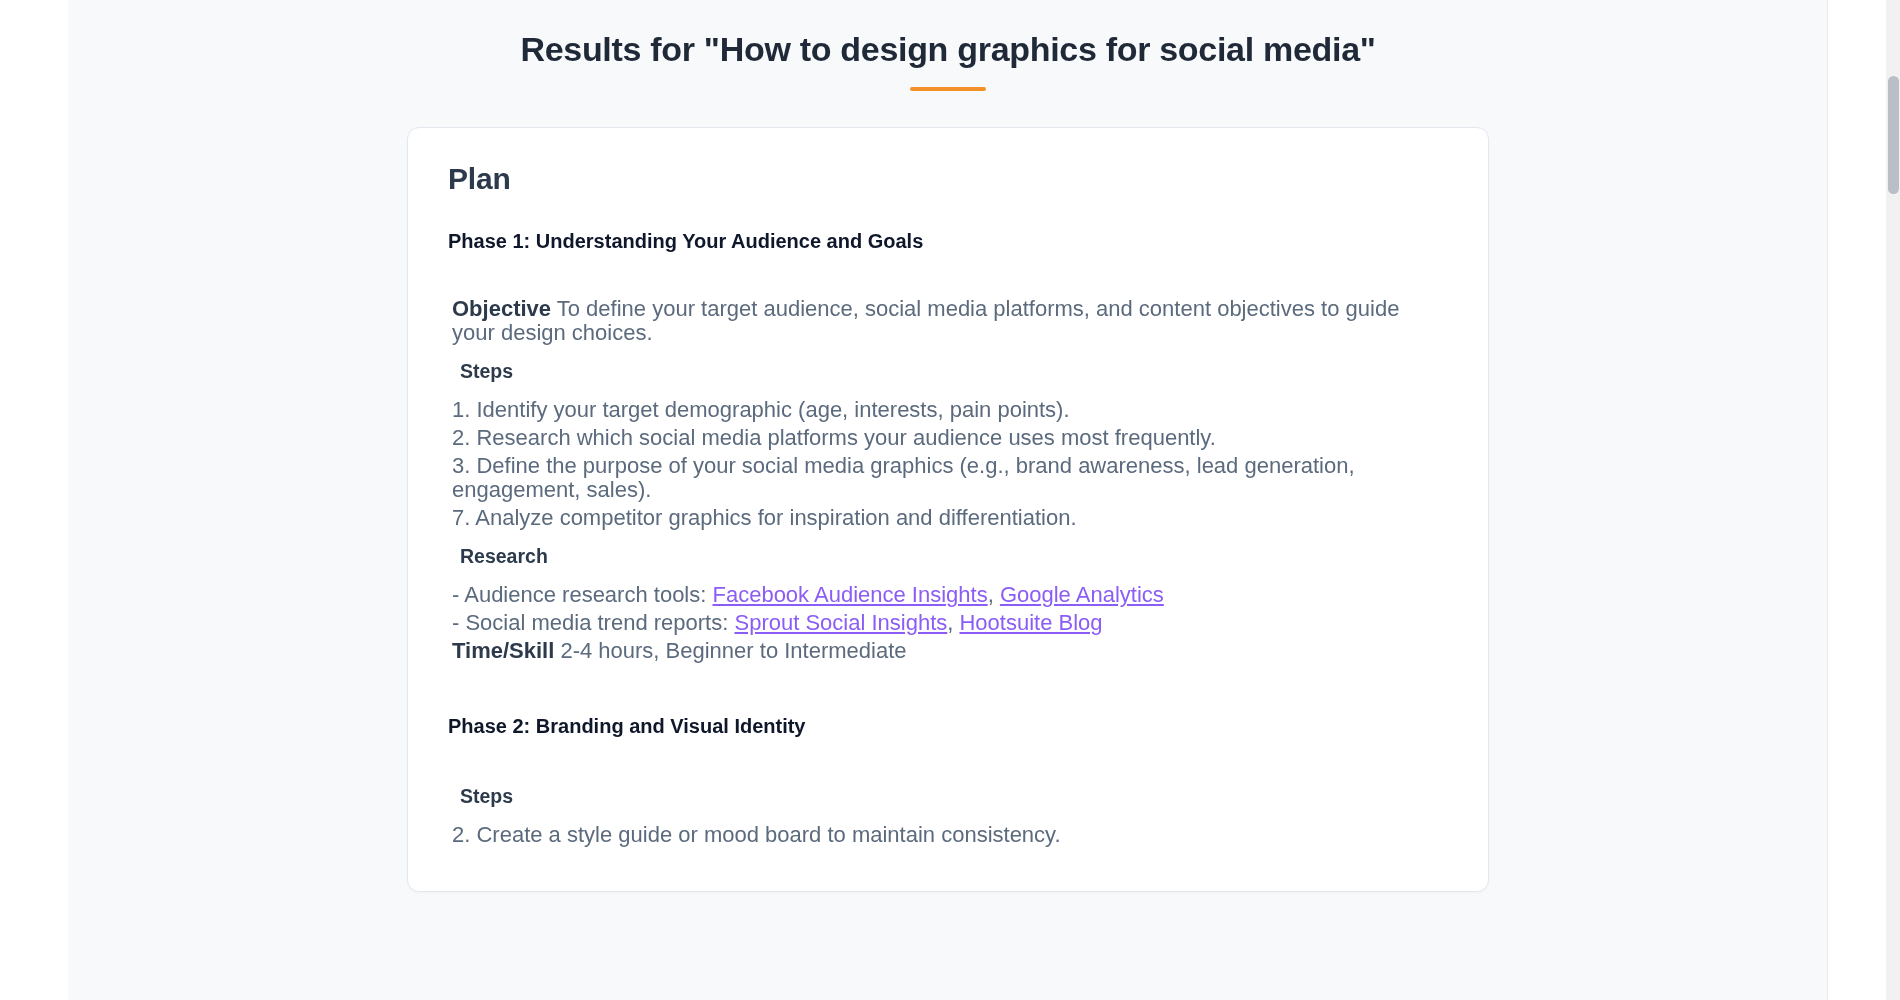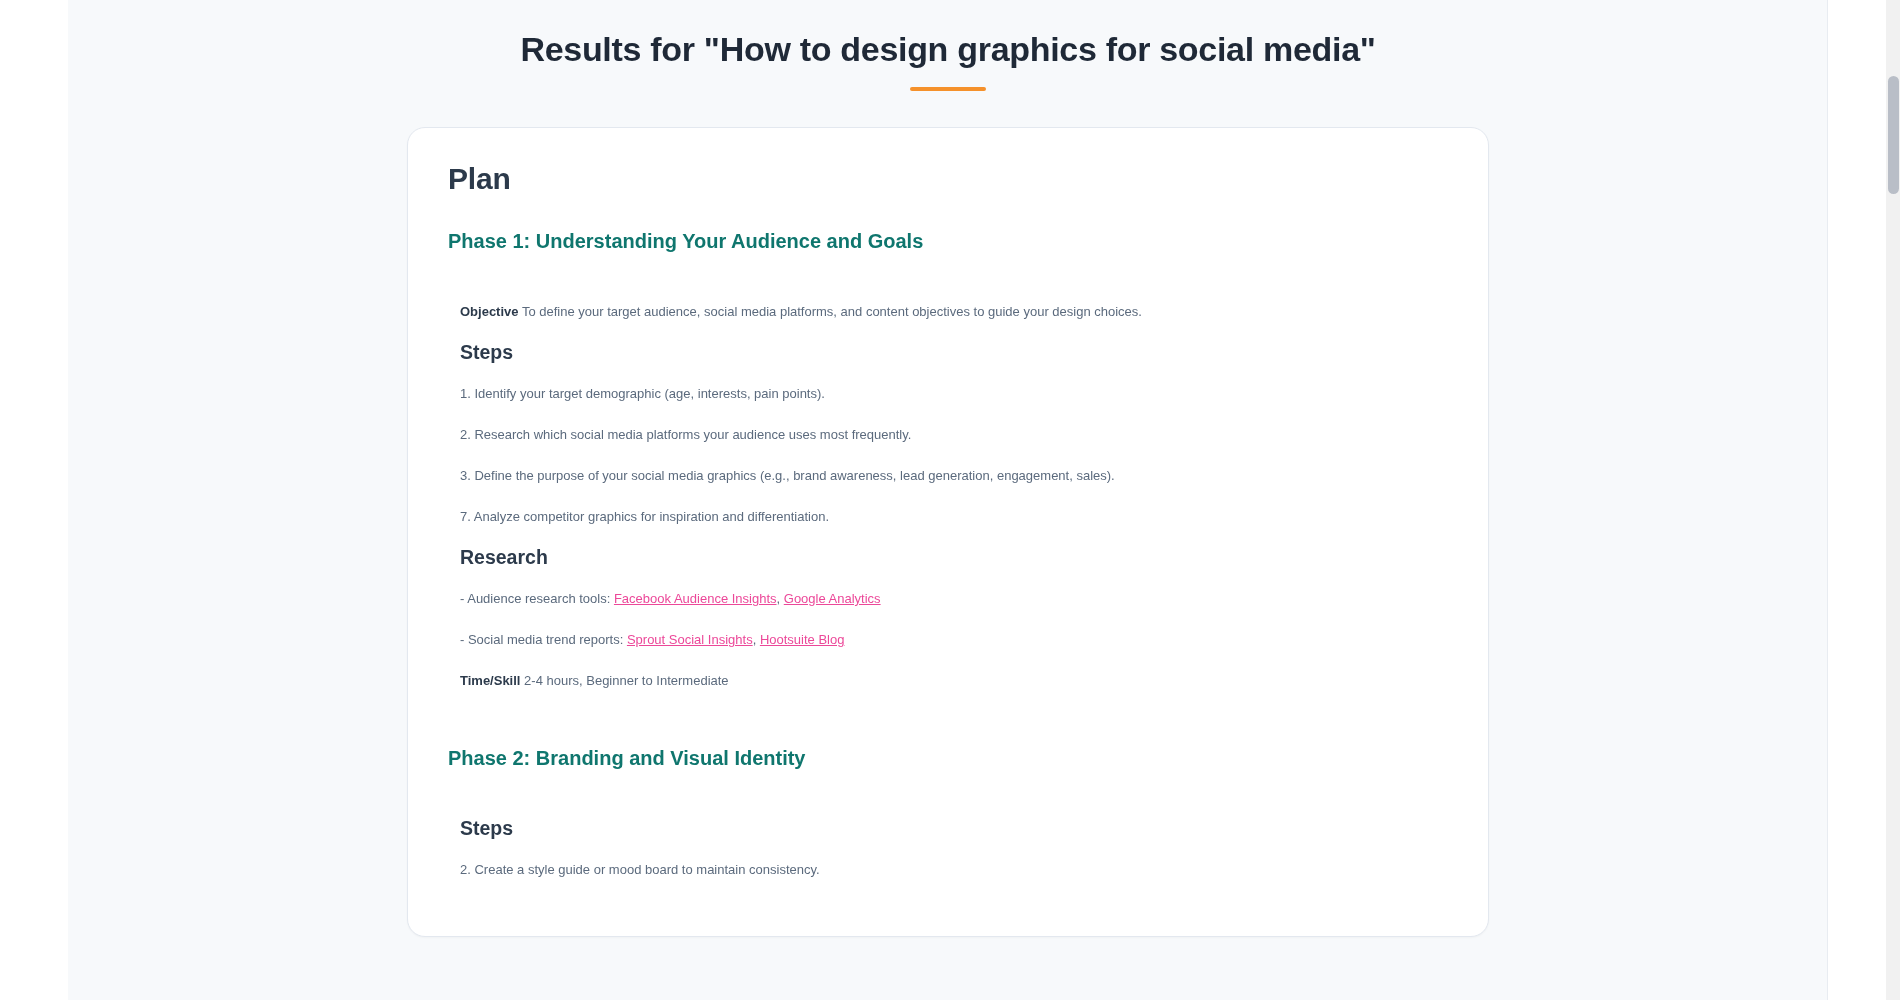--- a/index.html
+++ b/index.html
@@ -53,67 +53,67 @@
     background: #f5912b;
     border-radius: 2px;
     margin: 18px auto 0 auto;
   }
 
   .card {
     margin: 36px auto 0 auto;
     width: 1082px;
     background: #ffffff;
     border: 1px solid #e3e8ef;
-    border-radius: 18px;
+    border-radius: 12px;
     box-sizing: border-box;
     padding: 34px 40px 40px 40px;
     box-shadow: 0 1px 2px rgba(16,24,40,0.03);
   }
 
   .card-title {
     font-size: 30px;
     font-weight: bold;
     color: #2c3a4b;
     margin: 0 0 34px 0;
     letter-spacing: -0.2px;
   }
 
   .phase-heading {
     font-size: 20px;
     font-weight: bold;
-    color: #0f766e;
+    color: #0f172a;
     margin: 0 0 44px 0;
   }
 
   .phase-block + .phase-block {
     margin-top: 52px;
   }
 
   .line {
-    font-size: 13px;
-    line-height: 29px;
+    font-size: 22px;
+    line-height: 24px;
     color: #5b6a7d;
-    margin: 12px;
+    margin: 4px;
   }
 
   .lbl {
     font-weight: bold;
     color: #2c3a4b;
   }
 
   .label-line {
     font-size: 19.5px;
     line-height: 29px;
     font-weight: bold;
     color: #2c3a4b;
     margin: 12px;
   }
 
   a.reslink {
-    color: #ec4899;
+    color: #8b5cf6;
     text-decoration: underline;
   }
 
   
   .scrollbar-track {
     position: absolute;
     right: 0;
     top: 0;
     width: 14px;
     height: 1000px;

